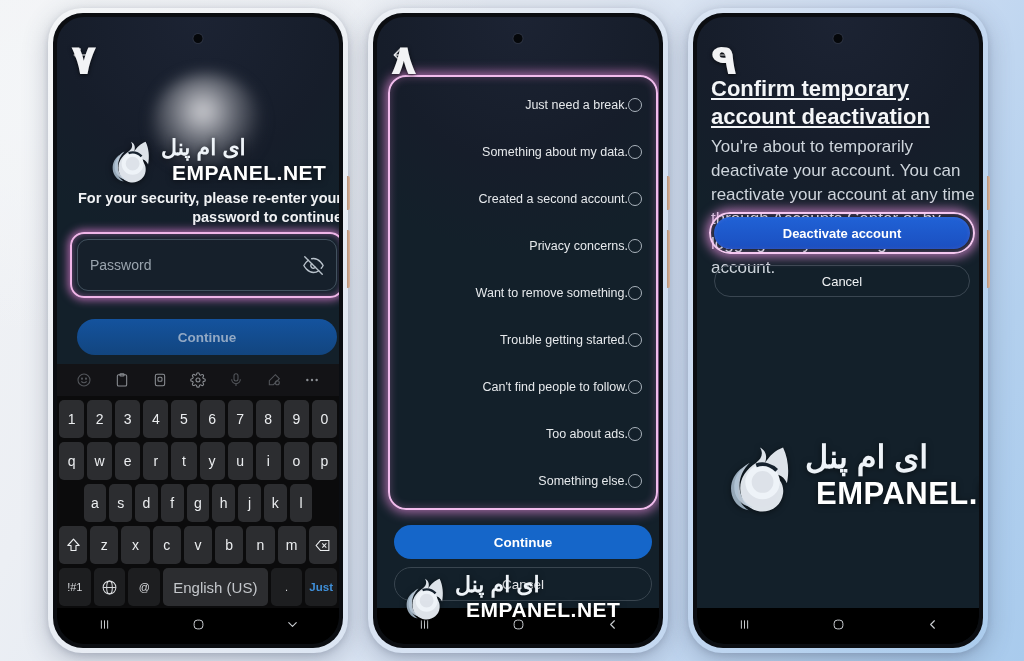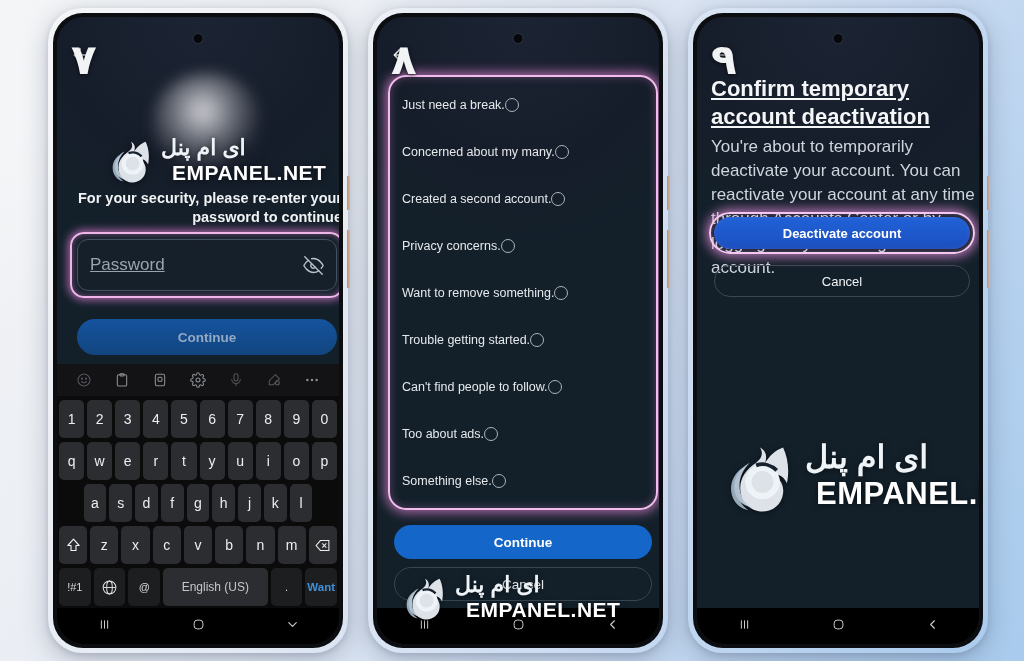--- a/index.html
+++ b/index.html
@@ -164,21 +164,21 @@
     position: absolute;
     left: 20px; top: 222px;
     width: 260px; height: 52px;
     border-radius: 11px;
     border: 1px solid #43525f;
     background: rgba(25,33,44,.55);
     display: flex; align-items: center;
     padding: 0 12px;
     z-index: 33;
   }
-  .pw-placeholder { font-size: 17px; color: #9aa4ae; flex: 1; text-decoration: underline; }
+  .pw-placeholder { font-size: 14px; color: #9aa4ae; flex: 1; }
   .eye-off { width: 21px; height: 21px; color: #b9c2cb; }
 
   .btn-primary {
     position: absolute;
     left: 20px;
     width: 260px; height: 36px;
     border-radius: 18px;
     display: flex; align-items: center; justify-content: center;
     font-size: 13.5px; font-weight: 600;
     border: none;
@@ -227,21 +227,21 @@
     flex: 1;
     background: #2c2d30;
     border-radius: 5px;
     display: flex; align-items: center; justify-content: center;
     font-size: 14px;
     color: #eceef0;
     font-weight: 400;
     cursor: pointer;
   }
   .key.plain { background: transparent; }
-  .key.wide { flex: 3.3; font-size: 12px; color: #c4c7cb; }
+  .key.wide { flex: 3.3; font-size: 15px; color: #c4c7cb; }
   .key.sm { flex: .95; }
   .key.func { background: #1d1e20; font-size: 11px; color: #d6d8db; }
   .key.next { background: #1d1e20; color: #3f8fd8; font-size: 11.5px; font-weight: 600; }
   .key svg { width: 17px; height: 17px; }
 
   .navbar {
     height: 36px;
     display: flex; align-items: center; justify-content: space-around;
     background: #000;
     color: #c9ccd0;
@@ -262,21 +262,21 @@
   .p2-list {
     position: absolute;
     left: 11px; top: 58px;
     width: 270px; height: 435px;
     padding: 6px 16px 6px 14px;
     display: flex; flex-direction: column;
     justify-content: space-around;
     z-index: 20;
   }
   .opt-row {
-    display: flex; align-items: center; justify-content: flex-start;
+    display: flex; align-items: center; justify-content: flex-end;
     cursor: pointer;
   }
   .opt-label { font-size: 12.5px; color: #e6e9ec; font-weight: 500; }
   .radio {
     width: 14px; height: 14px;
     border-radius: 50%;
     border: 1.4px solid #aab3bc;
     flex: 0 0 auto;
   }
   .p2-continue {
@@ -524,21 +524,21 @@
             <div class="key func">
                 <svg viewBox="0 0 24 24" fill="none" stroke="currentColor" stroke-width="1.5">
                   <circle cx="12" cy="12" r="9"></circle>
                   <ellipse cx="12" cy="12" rx="4" ry="9"></ellipse>
                   <line x1="3" y1="12" x2="21" y2="12"></line>
                 </svg>
               </div>
             <div class="key func">@</div>
             <div class="key wide">English (US)</div>
             <div class="key func">.</div>
-            <div class="key next">Want</div>
+            <div class="key next">Just</div>
           </div>
         </div>
 
         <div class="navbar">
           <span><svg viewBox="0 0 24 24" fill="none" stroke="currentColor" stroke-width="1.6" stroke-linecap="round">
                 <line x1="7" y1="6" x2="7" y2="18"></line>
                 <line x1="12" y1="6" x2="12" y2="18"></line>
                 <line x1="17" y1="6" x2="17" y2="18"></line>
               </svg></span>
           <span><svg viewBox="0 0 24 24" fill="none" stroke="currentColor" stroke-width="1.6">
@@ -566,21 +566,21 @@
       </div>
       <div class="step-badge">٨</div>
 
       <div class="p2-list-glow"></div>
       <div class="p2-list">
         <div class="opt-row">
           <span class="opt-label">Just need a break.</span>
           <span class="radio"></span>
         </div>
         <div class="opt-row">
-          <span class="opt-label">Concerned about my many.</span>
+          <span class="opt-label">Something about my data.</span>
           <span class="radio"></span>
         </div>
         <div class="opt-row">
           <span class="opt-label">Created a second account.</span>
           <span class="radio"></span>
         </div>
         <div class="opt-row">
           <span class="opt-label">Privacy concerns.</span>
           <span class="radio"></span>
         </div>

